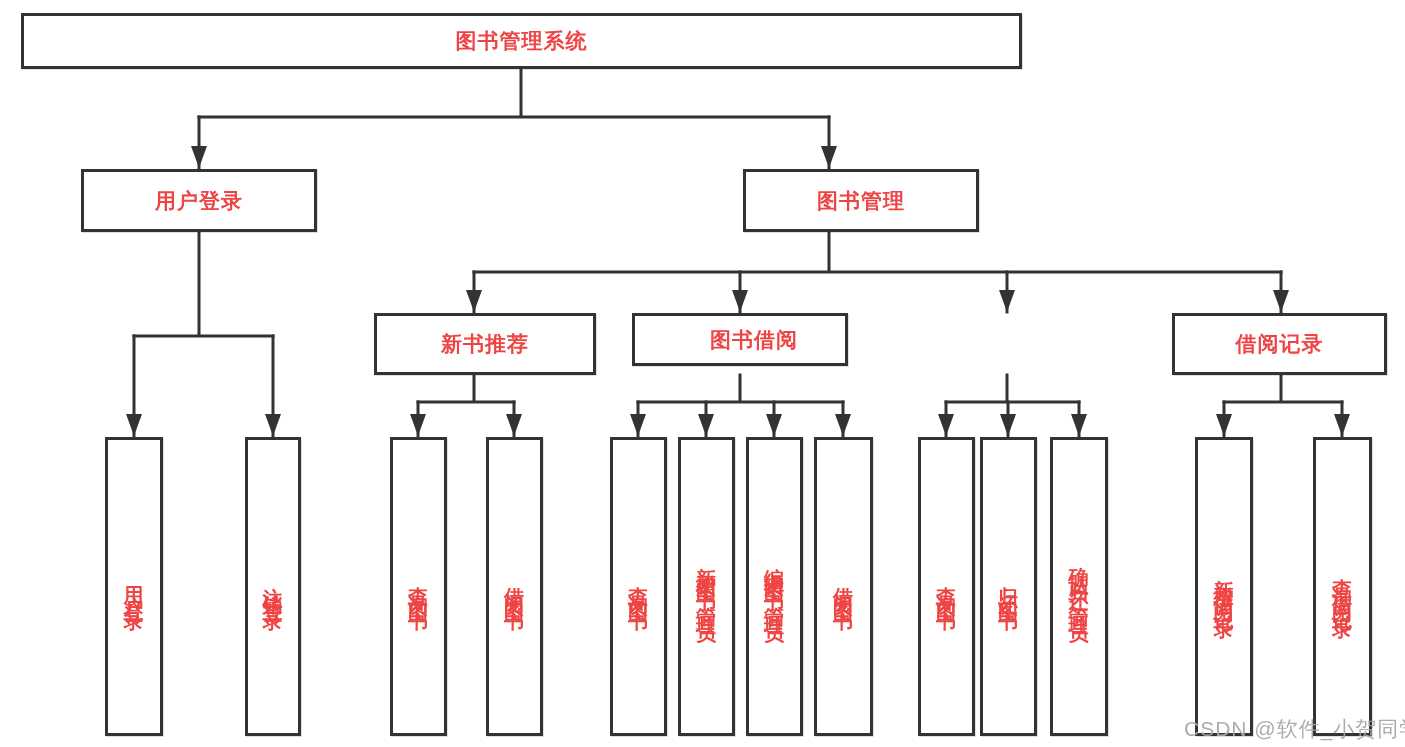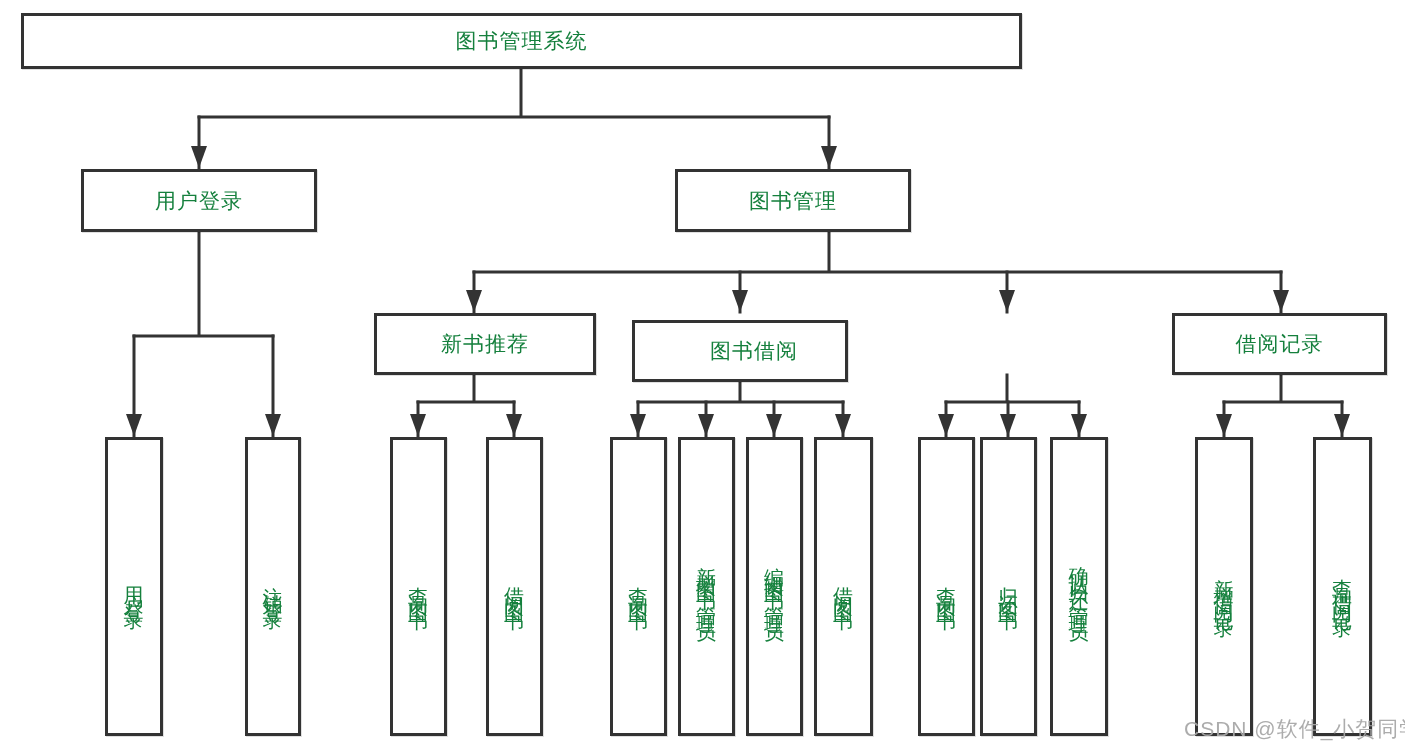--- a/index.html
+++ b/index.html
@@ -4,37 +4,37 @@
 <style>
   html,body { margin:0; padding:0; background:#ffffff; }
   .canvas {
     position:relative; width:1405px; height:747px; background:#ffffff;
     font-family:"Liberation Sans","DejaVu Sans",sans-serif; overflow:hidden;
   }
   .connectors { position:absolute; left:0; top:0; width:1405px; height:747px; }
   .node {
     position:absolute; box-sizing:border-box; background:#ffffff;
     border:3px solid #333333; display:flex; align-items:center; justify-content:center;
-    color:#15803d; box-shadow:1px 1px 0 rgba(0,0,0,0.12);
+    color:#ef4444; box-shadow:1px 1px 0 rgba(0,0,0,0.12);font-weight:bold;
   }
   .hnode { font-size:21px; letter-spacing:1px; }
   .vnode span {
     writing-mode:vertical-rl; text-orientation:mixed;
     font-size:20px; line-height:1.0; letter-spacing:8px; white-space:nowrap;
   }
   .watermark {
     position:absolute; left:1184px; top:715px; font-size:21px;
     color:rgba(168,168,168,0.95); letter-spacing:1px; z-index:5; white-space:nowrap;
   }
   
   .n-root            { left:21px;   top:13px;  width:1001px; height:56px; }
   .n-user-login      { left:81px;   top:169px; width:236px;  height:63px; }
-  .n-book-mgmt       { left:675px;  top:169px; width:236px;  height:63px; }
+  .n-book-mgmt       { left:743px;  top:169px; width:236px;  height:63px; }
   .n-new-book-rec    { left:363px;  top:313px; width:222px;  height:62px;margin-left:11px; }
-  .n-book-borrow     { left:632px;  top:320px; width:216px;  height:62px;padding-left:28px; }
+  .n-book-borrow     { left:632px;  top:313px; width:216px;  height:53px;padding-left:28px; }
   .n-current-borrow  { left:898px;  top:313px; width:218px;  height:62px; }
   .n-borrow-record   { left:1172px; top:313px; width:215px;  height:62px; }
   .n-ul-login        { left:105px;  top:437px; width:58px;   height:299px; }
   .n-ul-logout       { left:245px;  top:437px; width:56px;   height:299px; }
   .n-nb-query        { left:390px;  top:437px; width:57px;   height:299px; }
   .n-nb-borrow       { left:486px;  top:437px; width:57px;   height:299px; }
   .n-bb-query        { left:610px;  top:437px; width:57px;   height:299px; }
   .n-bb-add          { left:678px;  top:437px; width:57px;   height:299px; }
   .n-bb-edit         { left:746px;  top:437px; width:57px;   height:299px; }
   .n-bb-borrow       { left:814px;  top:437px; width:59px;   height:299px; }

